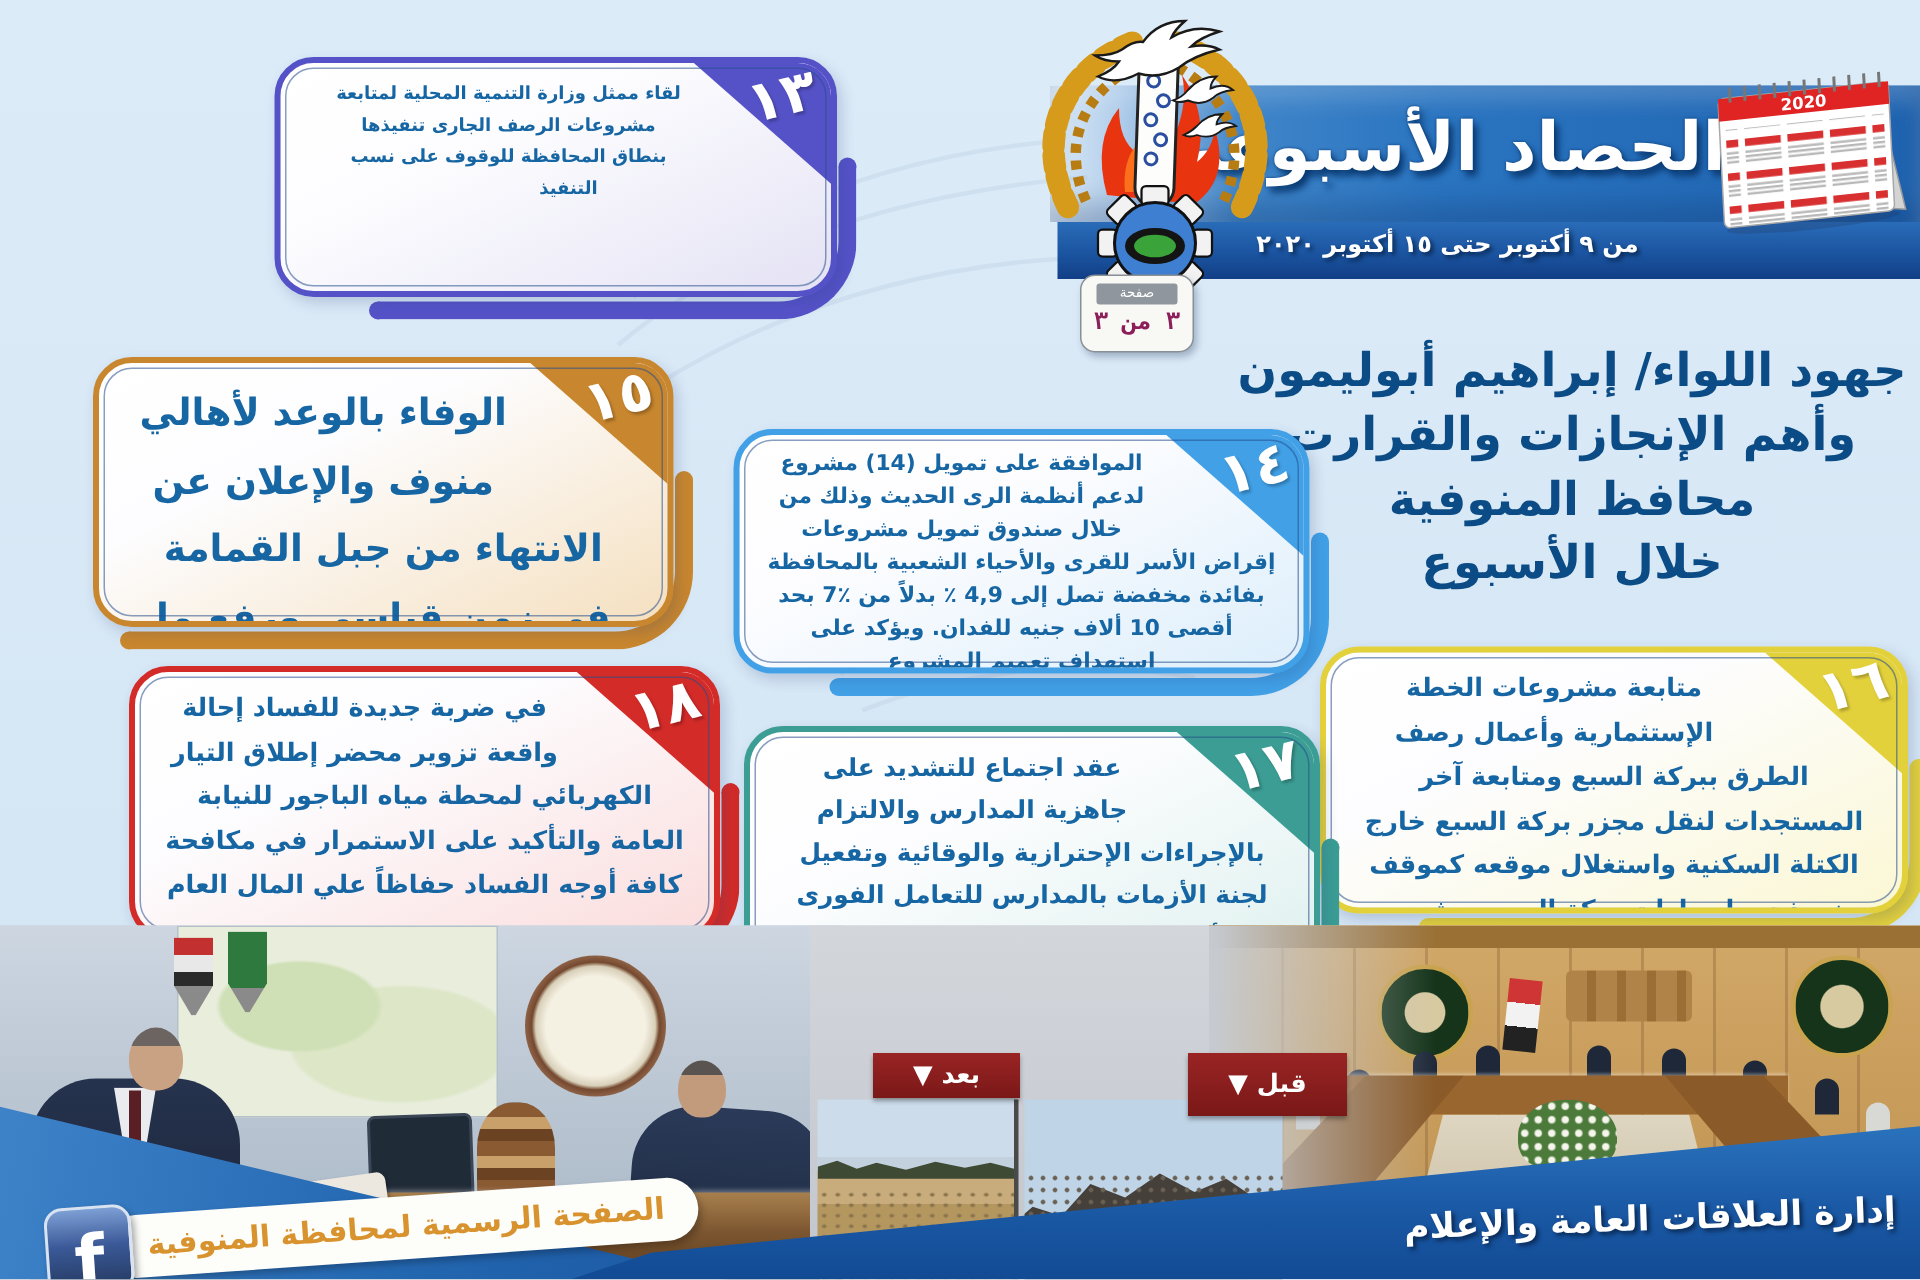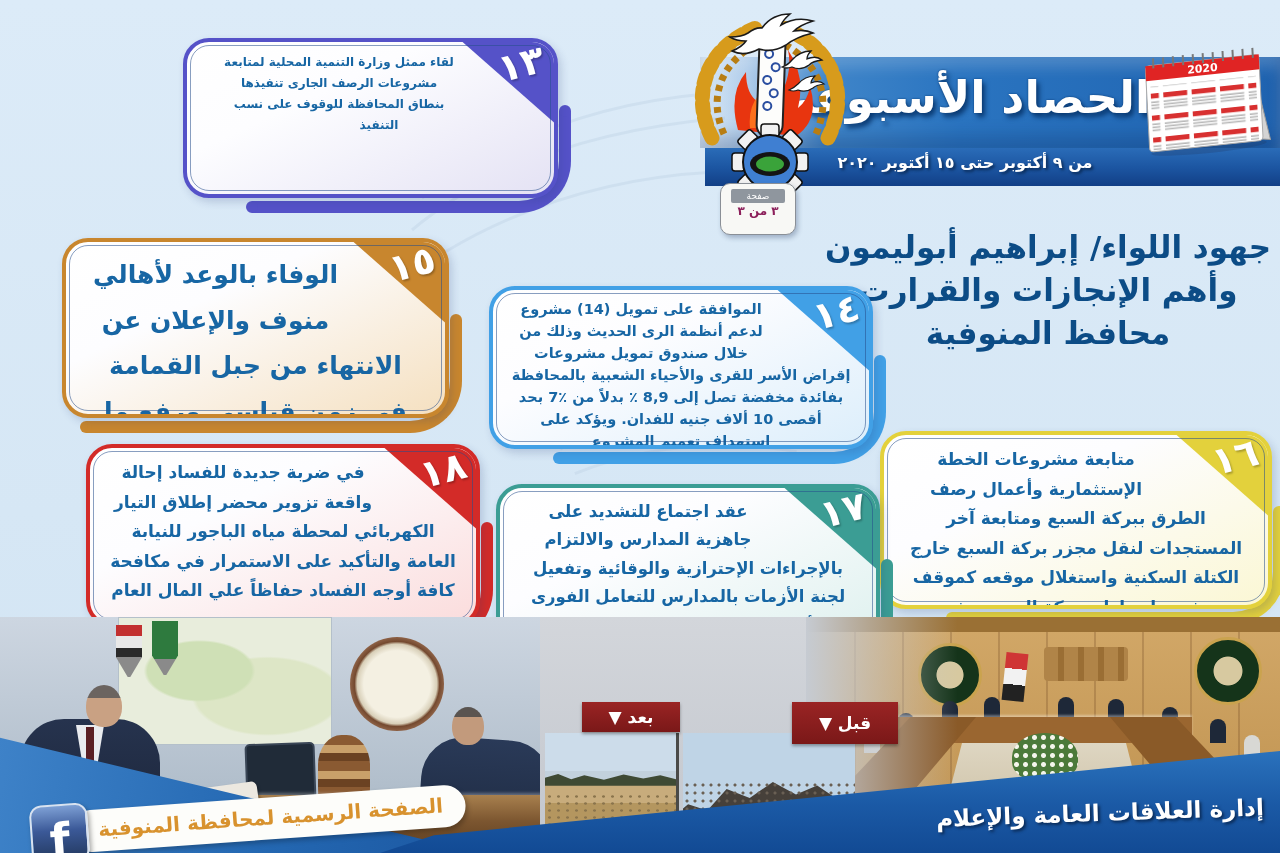--- a/index.html
+++ b/index.html
@@ -21,21 +21,21 @@
   .band-date{position:absolute;left:705px;top:148px;width:575px;height:38px;
     background:linear-gradient(180deg,#2a6cb8 0%,#1b54a0 55%,#123f86 100%);}
   .date-text{position:absolute;left:40px;top:5px;width:440px;text-align:center;
     color:#fff;font-size:16px;font-weight:bold;text-shadow:2px 2px 3px #0a2a55;}
   
   .page-badge{position:absolute;left:720px;top:183px;width:74px;height:50px;z-index:4;
     background:#f8f8f5;border:1px solid #8a8f96;border-radius:10px;
     box-shadow:2px 3px 5px rgba(30,50,90,.3);text-align:center;}
   .page-badge .strip{margin:5px auto 0;width:54px;height:14px;background:#8f969e;
     color:#fff;font-size:9px;line-height:14px;border-radius:2px;}
-  .page-badge .val{margin-top:1px;color:#8c1f5a;font-size:12px;font-weight:bold;}
+  .page-badge .val{margin-top:1px;color:#8c1f5a;font-size:16px;font-weight:bold;font-family:Liberation Mono, monospace;}
   
   .intro{position:absolute;left:822px;top:226px;width:452px;text-align:center;
     color:#0c4c86;font-weight:bold;font-size:31px;line-height:1.38;}
   
   .card-wrap{position:absolute;color:var(--c);}
   .swoosh{position:absolute;right:-13px;bottom:-15px;width:82%;height:56%;
     border-right:12px solid var(--c);border-bottom:12px solid var(--c);
     border-bottom-right-radius:52px;}
   .swoosh::before{content:'';position:absolute;left:-6px;bottom:-12px;width:12px;height:12px;border-radius:50%;background:var(--c);}
   .swoosh::after{content:'';position:absolute;right:-12px;top:-6px;width:12px;height:12px;border-radius:50%;background:var(--c);}
@@ -235,20 +235,21 @@
 
   <div class="page-badge">
     <div class="strip">صفحة</div>
     <div class="val">٣ من ٣</div>
   </div>
 
   <div class="intro">
     <div>جهود اللواء/ إبراهيم أبوليمون</div>
     <div>وأهم الإنجازات والقرارت</div>
     <div>محافظ المنوفية</div>
+    <div>خلال الأسبوع</div>
   </div>
 
   <div class="card-wrap" style="left: 183px; top: 38px; width: 375px; height: 160px; --c: #5552c8; --bg: #e4e2f4;">
     <div class="swoosh"></div>
     <div class="card">
       <div class="corner">
         <div class="num">١٣</div>
       </div>
       <div class="card-text t18">لقاء ممثل وزارة التنمية المحلية لمتابعة مشروعات الرصف الجارى تنفيذها بنطاق المحافظة للوقوف على نسب التنفيذ</div>
       <div class="card-inner"></div>
@@ -265,21 +266,21 @@
       <div class="card-inner"></div>
     </div>
   </div>
 
   <div class="card-wrap" style="left: 489px; top: 286px; width: 384px; height: 163px; --c: #41a0e6; --bg: #dceefb;">
     <div class="swoosh"></div>
     <div class="card">
       <div class="corner">
         <div class="num">١٤</div>
       </div>
-      <div class="card-text t145">الموافقة على تمويل (14) مشروع لدعم أنظمة الرى الحديث وذلك من خلال صندوق تمويل مشروعات إقراض الأسر للقرى والأحياء الشعبية بالمحافظة بفائدة مخفضة تصل إلى 8,9 ٪ بدلاً من ٪7 بحد أقصى 10 ألاف جنيه للفدان. ويؤكد على استهداف تعميم المشروع</div>
+      <div class="card-text t145">الموافقة على تمويل (14) مشروع لدعم أنظمة الرى الحديث وذلك من خلال صندوق تمويل مشروعات إقراض الأسر للقرى والأحياء الشعبية بالمحافظة بفائدة مخفضة تصل إلى 4,9 ٪ بدلاً من ٪7 بحد أقصى 10 ألاف جنيه للفدان. ويؤكد على استهداف تعميم المشروع</div>
       <div class="card-inner"></div>
     </div>
   </div>
 
   <div class="card-wrap" style="left: 880px; top: 431px; width: 392px; height: 178px; --c: #e3d13c; --bg: #fbf7d4;">
     <div class="swoosh"></div>
     <div class="card">
       <div class="corner">
         <div class="num">١٦</div>
       </div>

